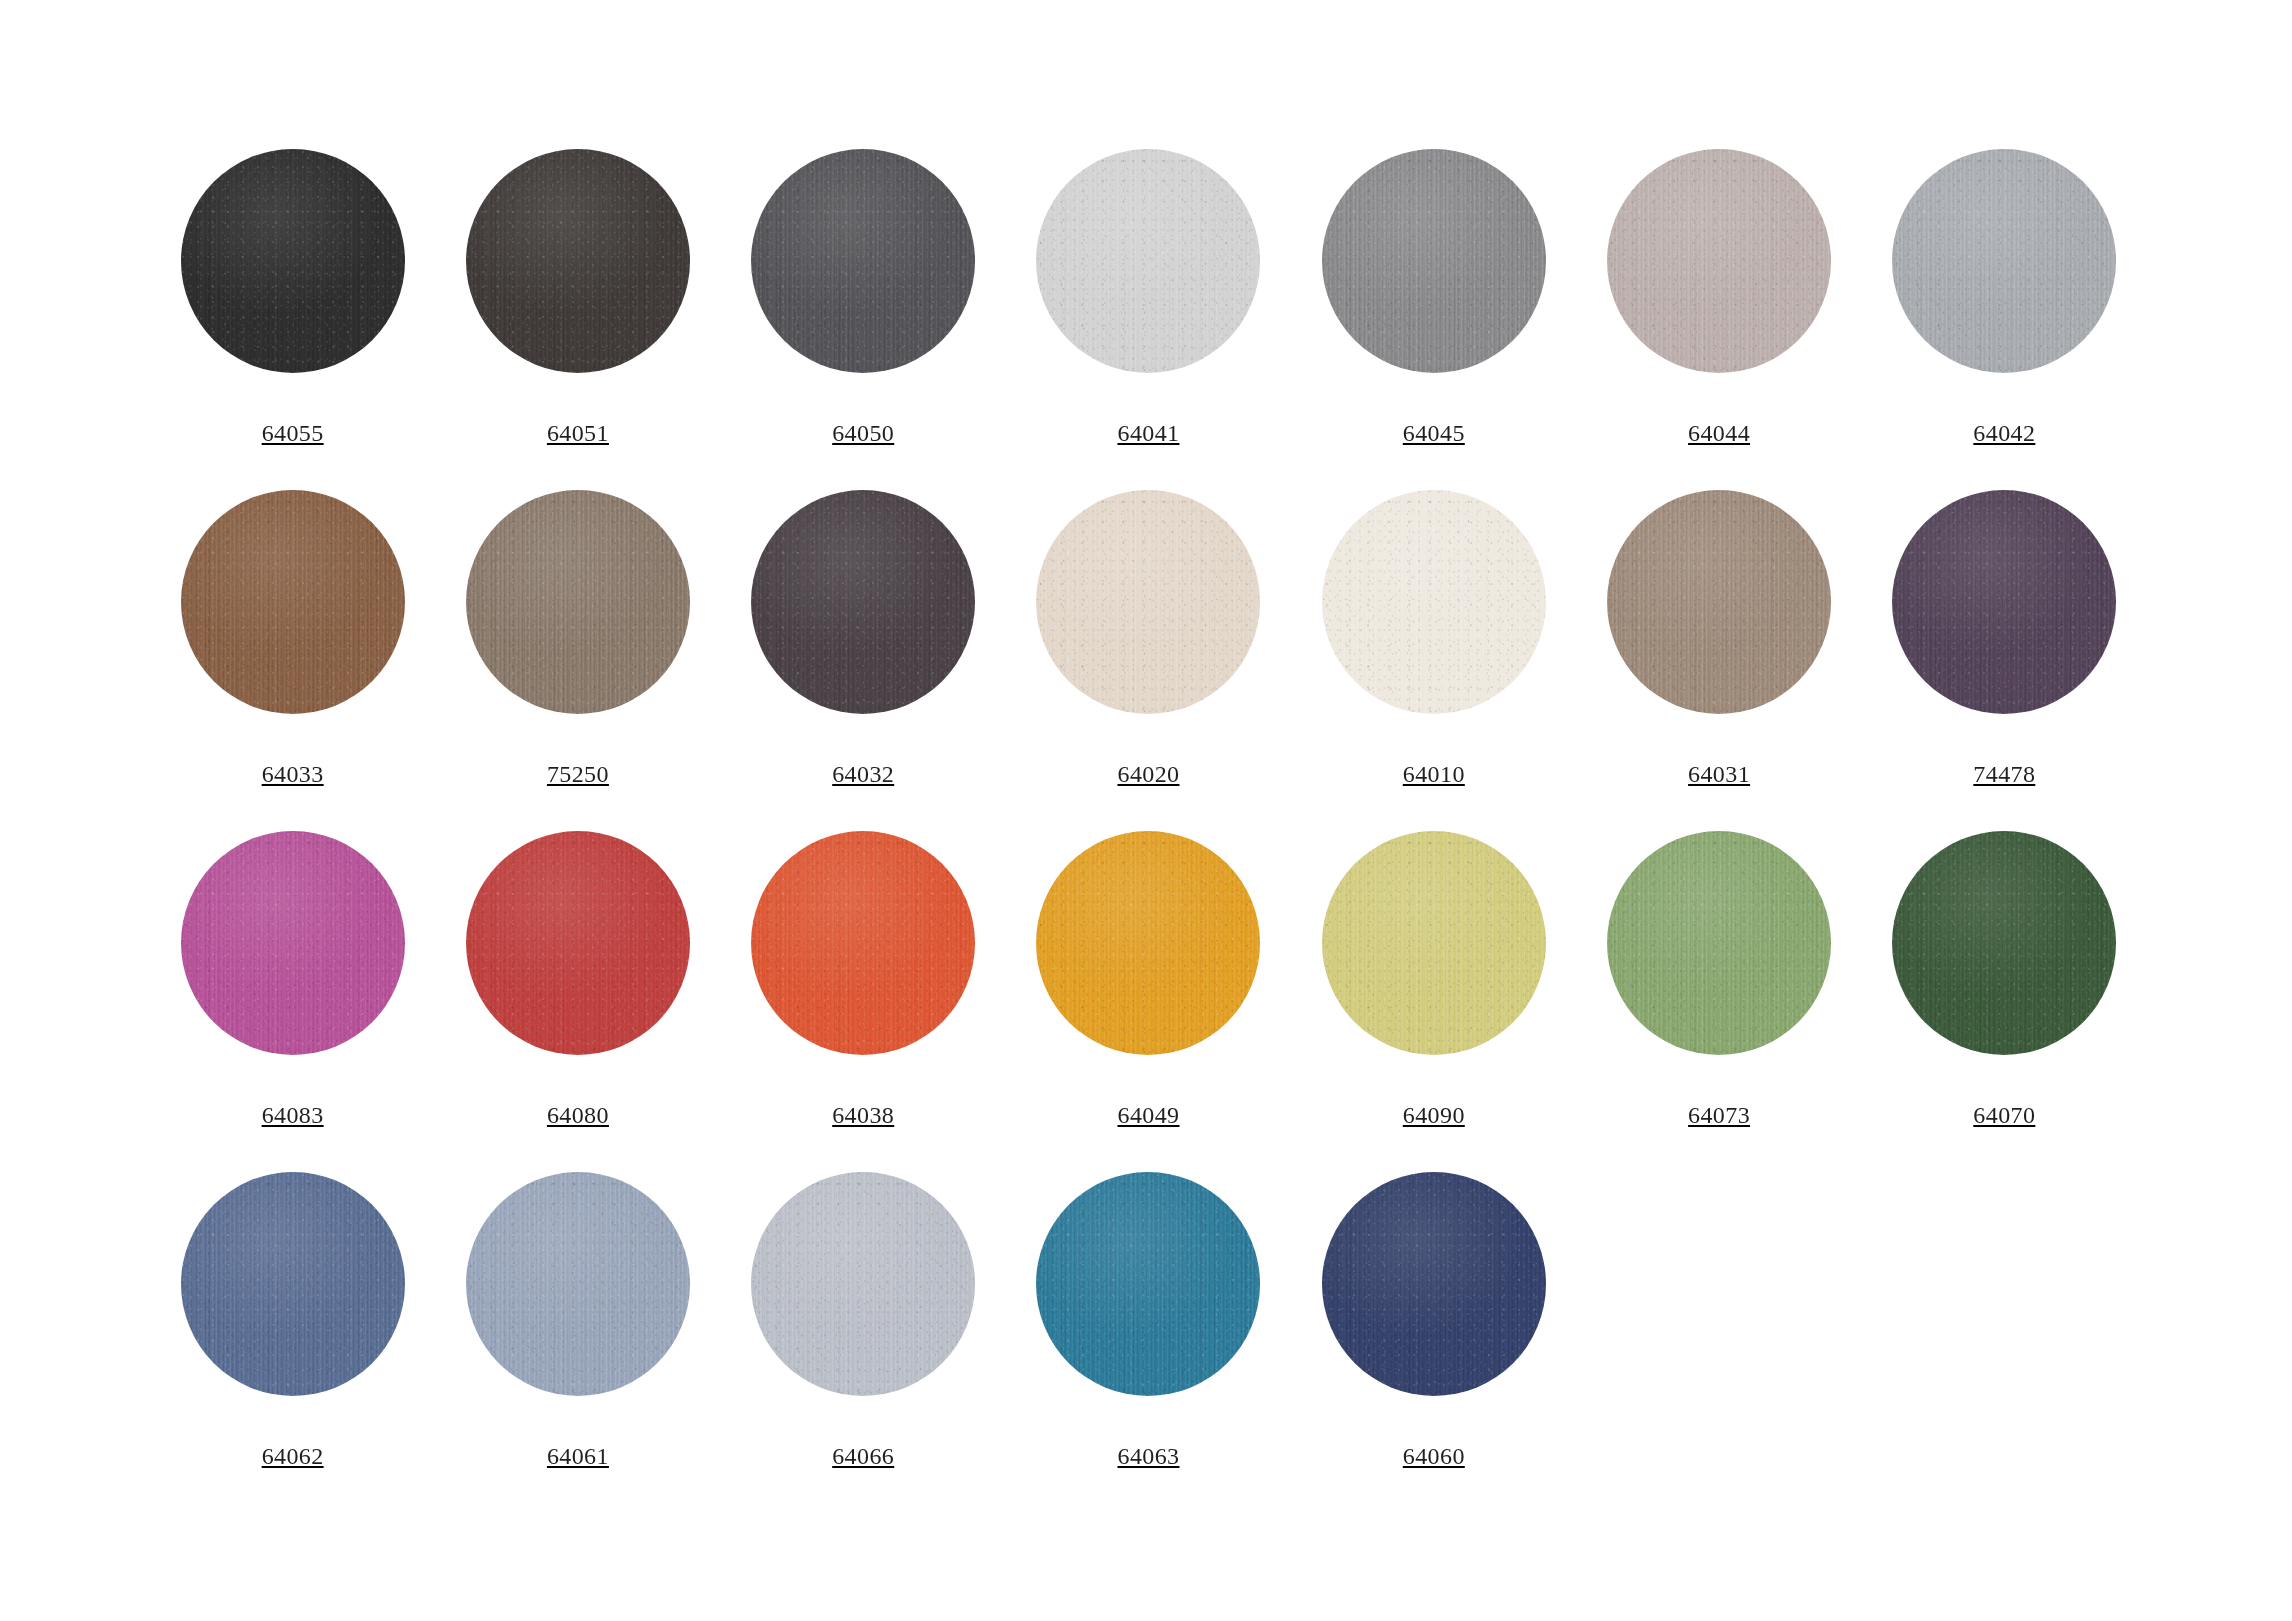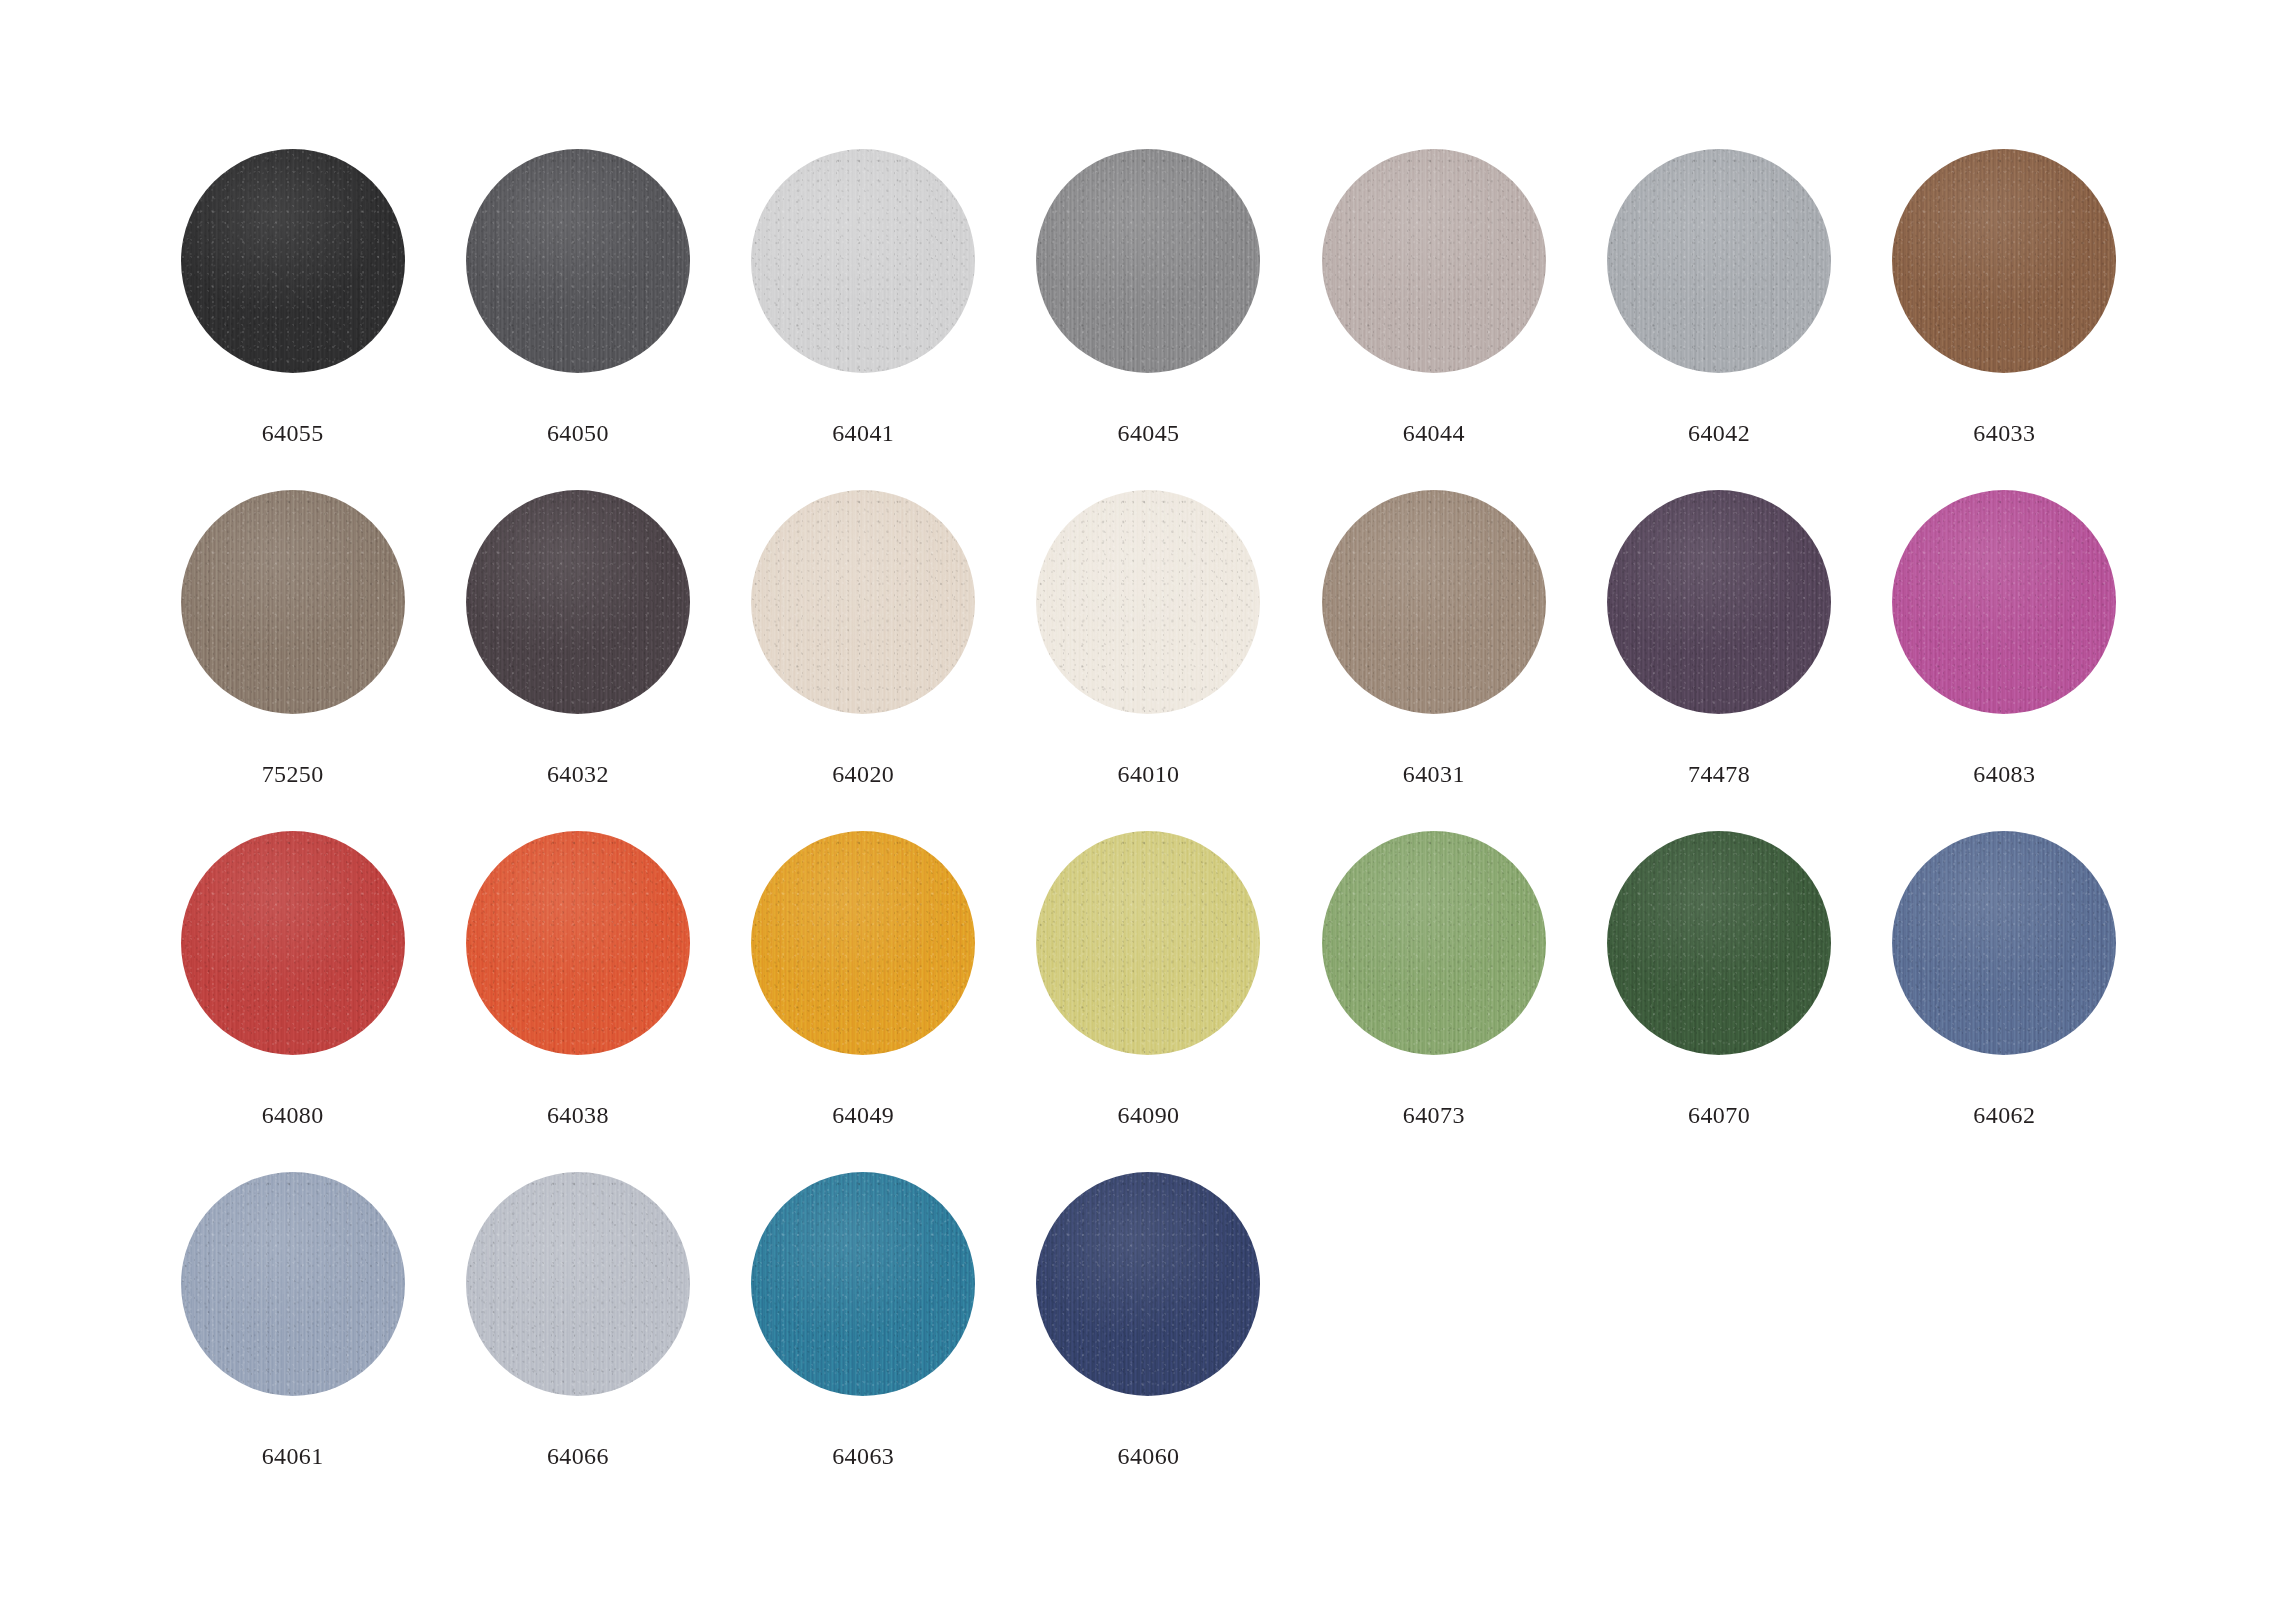--- a/index.html
+++ b/index.html
@@ -28,20 +28,21 @@
   .swatch-grid {
     position: absolute;
     left: 150px;
     top: 149px;
     width: 1997px;
     display: grid;
     grid-template-columns: repeat(7, 1fr);
     grid-auto-rows: 341px;
     column-gap: 0px;
     row-gap: 0px;
+    text-decoration: underline;
   }
 
   .swatch-cell {
     position: relative;
     display: flex;
     flex-direction: column;
     align-items: center;
   }
 
   .swatch-disc-wrap {
@@ -151,20 +152,31 @@
             <div class="fibre-v"></div>
             <div class="fibre-streak"></div>
             <div class="grain"></div>
             <div class="shade"></div>
           </div>
         </div>
         <div class="swatch-label">64055</div>
       </div>
       <div class="swatch-cell">
         <div class="swatch-disc-wrap">
+          <div class="swatch-disc" style="background-color: rgb(65, 60, 57);">
+            <div class="fibre-v"></div>
+            <div class="fibre-streak"></div>
+            <div class="grain"></div>
+            <div class="shade"></div>
+          </div>
+        </div>
+        <div class="swatch-label">64051</div>
+      </div>
+      <div class="swatch-cell">
+        <div class="swatch-disc-wrap">
           <div class="swatch-disc" style="background-color: rgb(86, 86, 90);">
             <div class="fibre-v"></div>
             <div class="fibre-streak"></div>
             <div class="grain"></div>
             <div class="shade"></div>
           </div>
         </div>
         <div class="swatch-label">64050</div>
       </div>
       <div class="swatch-cell">

